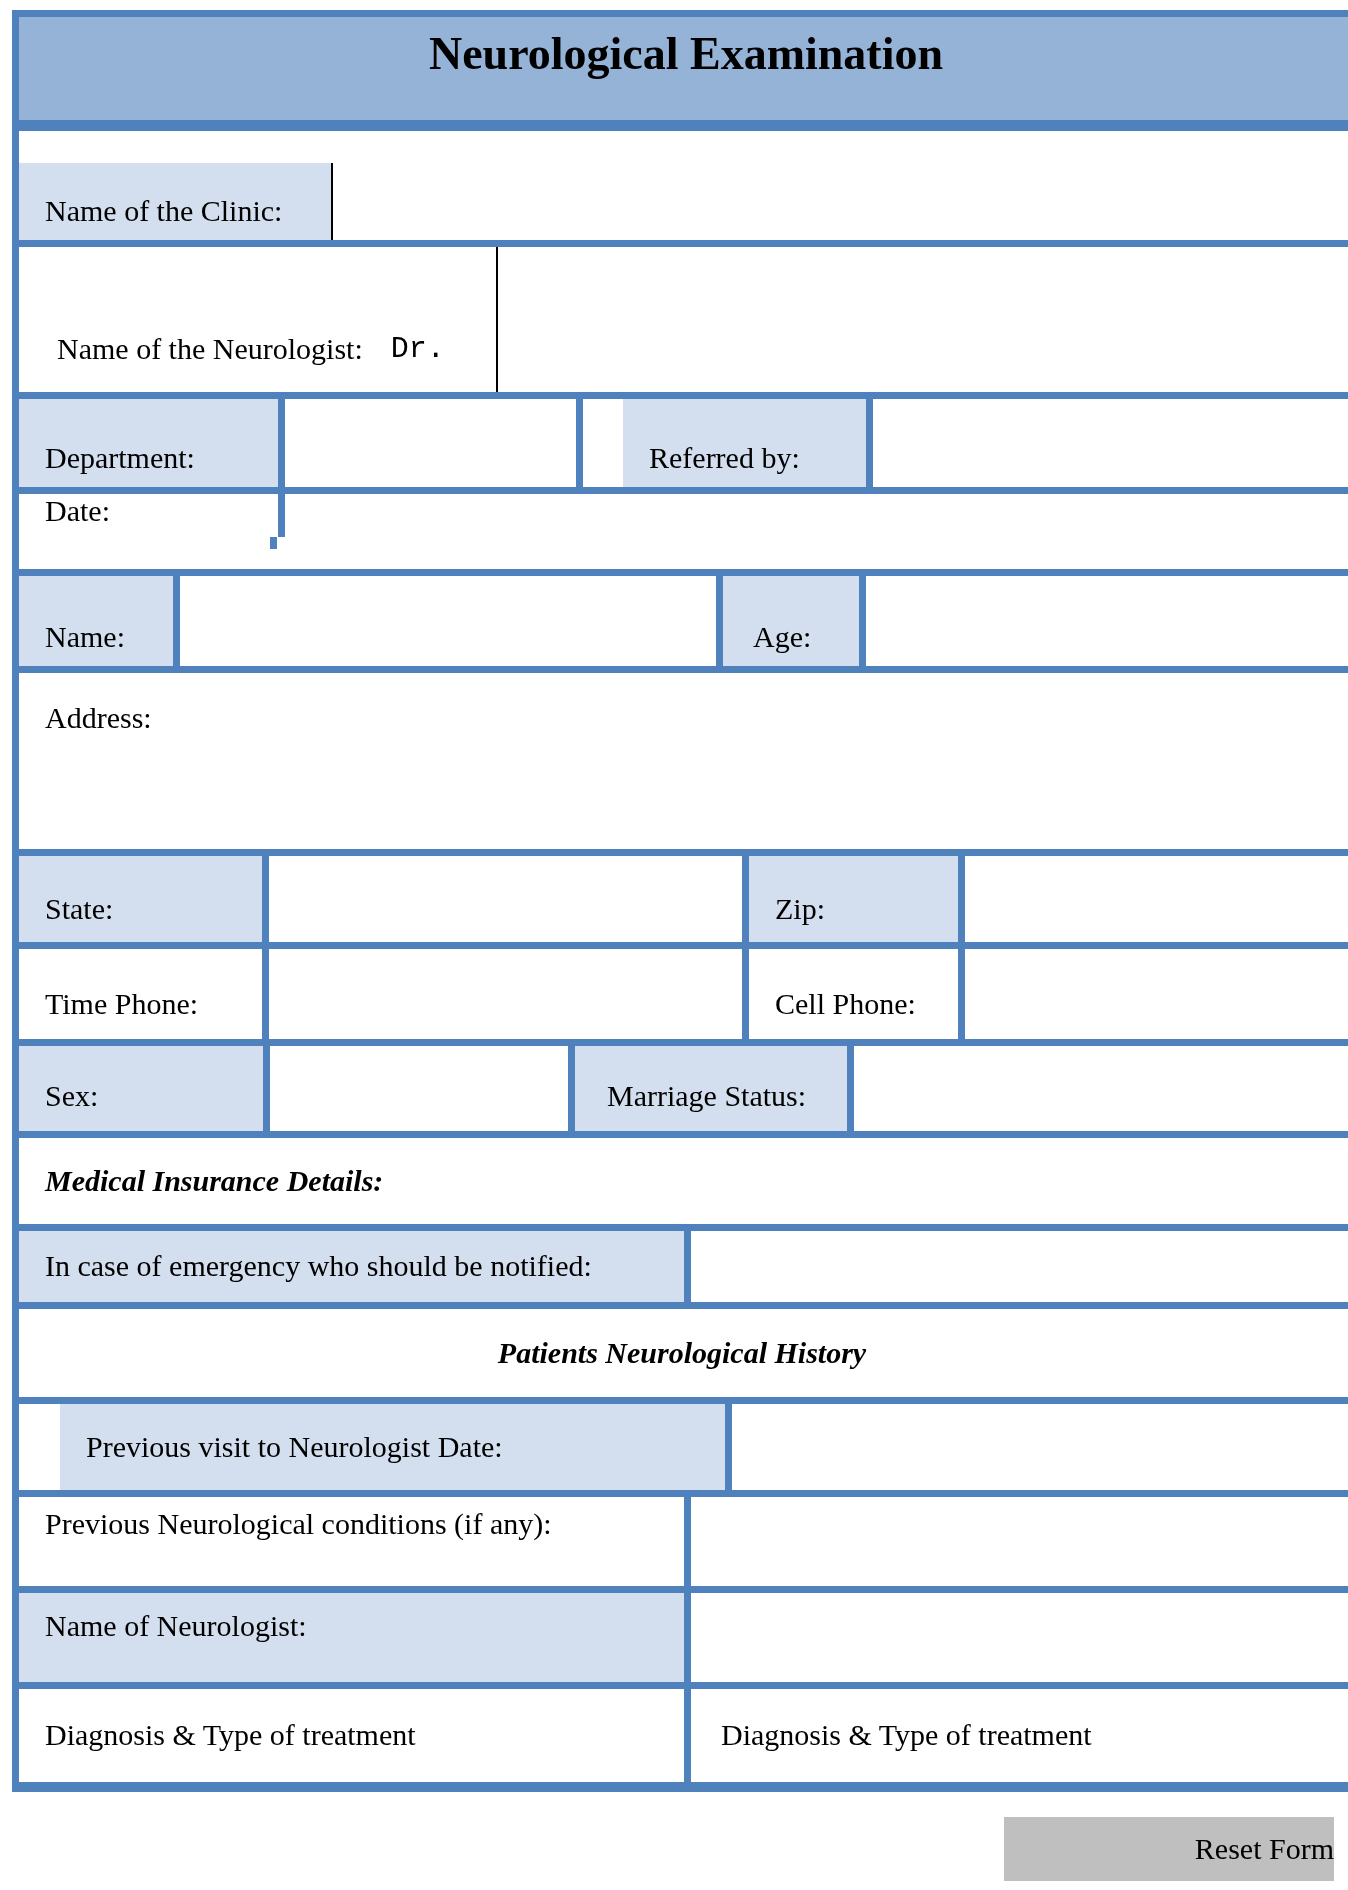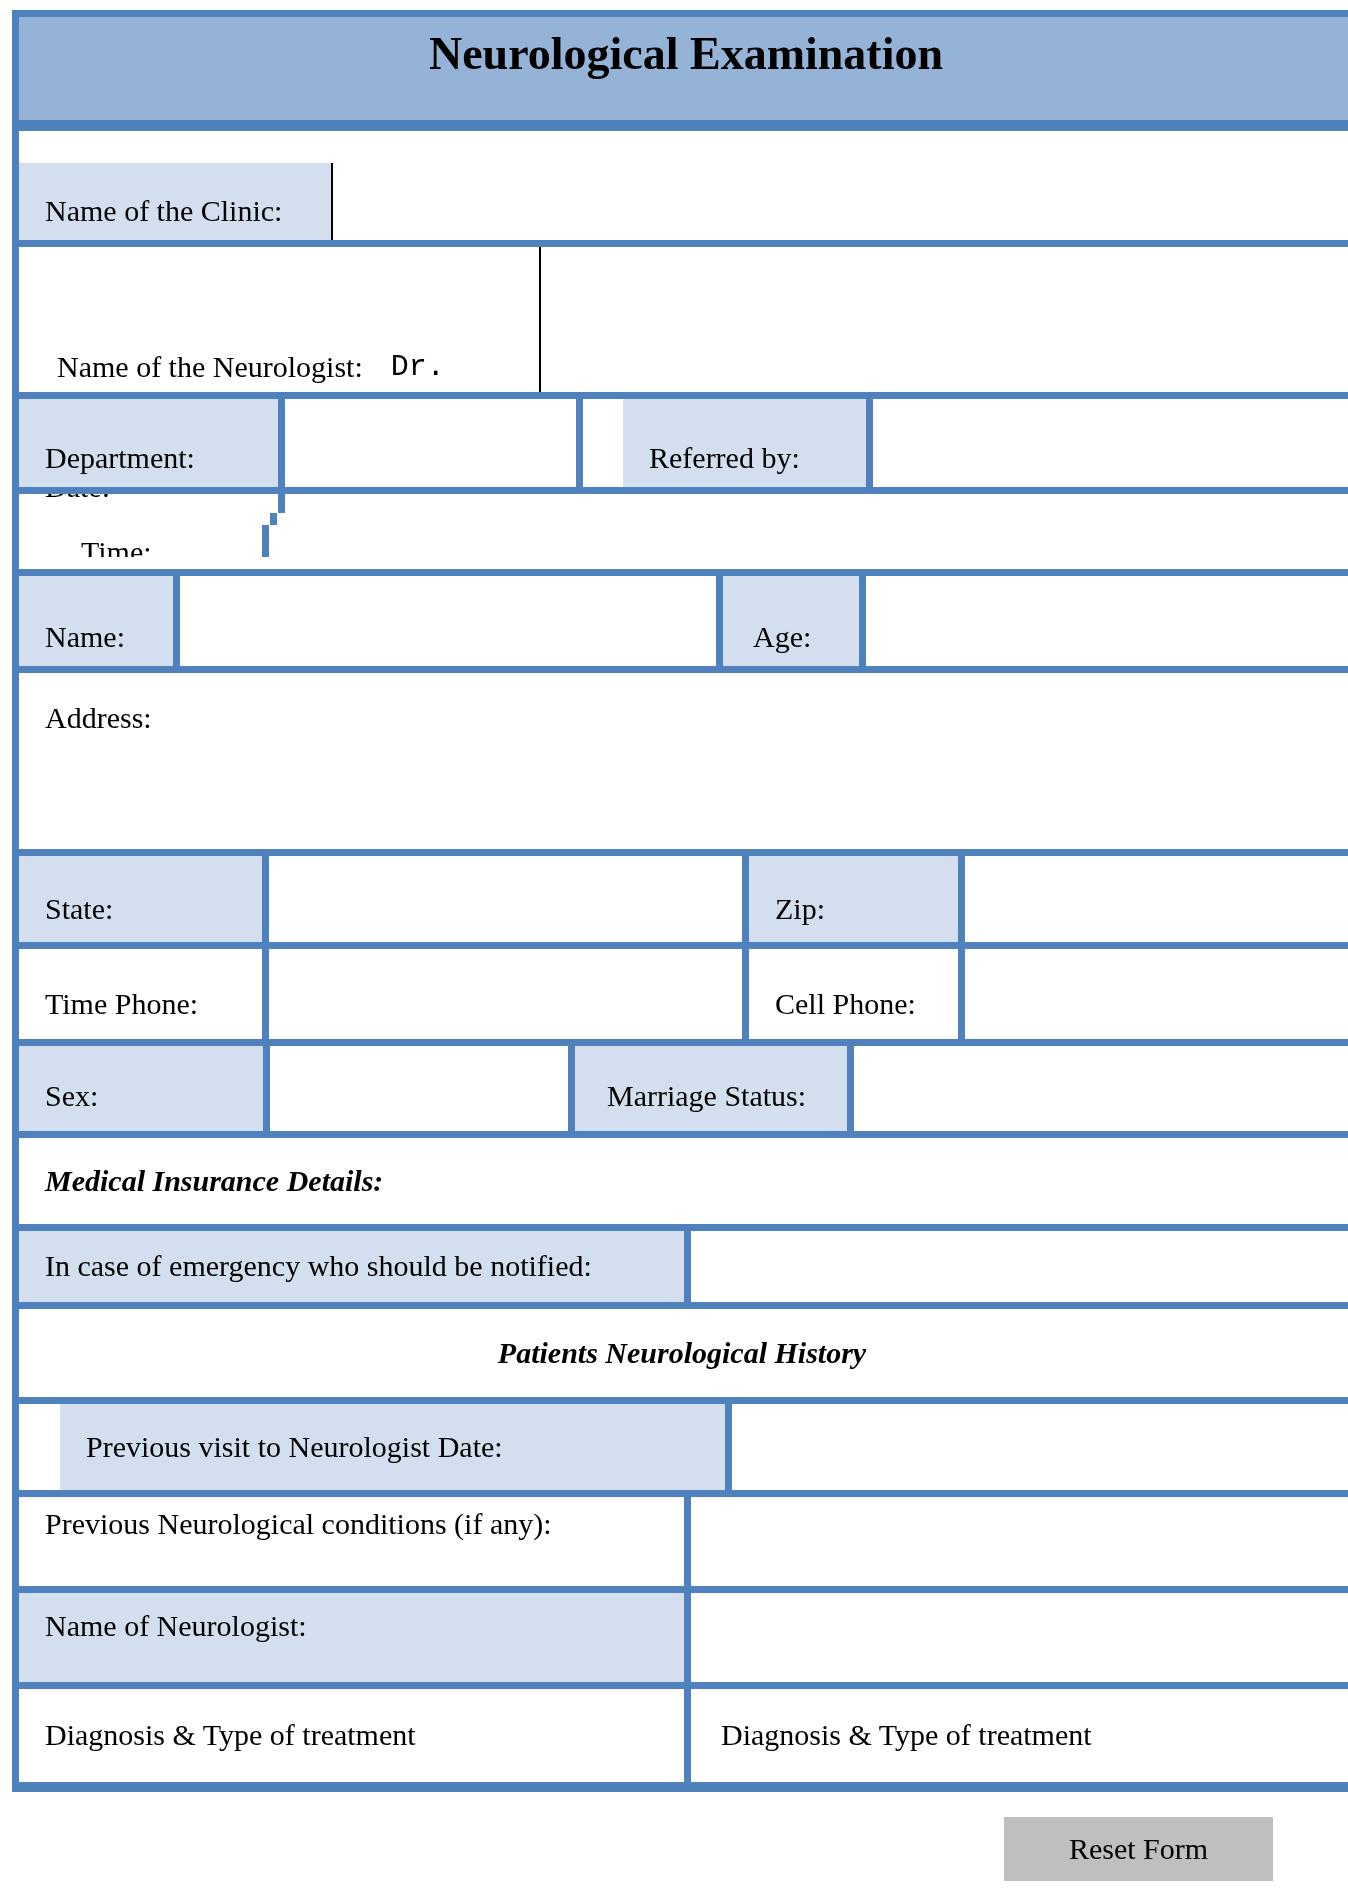--- a/index.html
+++ b/index.html
@@ -40,23 +40,23 @@
     display:flex;justify-content:center;align-items:flex-start;
   }
   .header-row .title{
     font-size:46px;font-weight:bold;padding-top:10px;
   }
   .bold-italic{font-weight:bold;font-style:italic;}
   .center-text{justify-content:center;text-align:center;padding-left:0;}
   .last-row{border-bottom:10px solid var(--table-border,#4f81bd);}
 
   .reset-btn{
-    position:absolute;left:1004px;top:1817px;width:269px;height:64px;
+    position:absolute;left:1004px;top:1817px;width:330px;height:64px;
     background:var(--button-gray,#bfbfbf);
-    display:flex;align-items:center;justify-content:center;
+    display:flex;align-items:center;justify-content:flex-end;
     font-size:30px;font-family:"Liberation Serif","DejaVu Serif",serif;
     cursor:pointer;
   }
   .dr-prefix{margin-left:28px;font-family:Liberation Mono, monospace;}
 </style>
 </head>
 <body>
 
 <div class="form-table">
 
@@ -65,21 +65,21 @@
   </div>
 
   <div class="row" style="height:109px;">
     <div class="cell shaded black-r" style="width:314px;margin-top:32px;">
       <span>Name of the Clinic:</span>
     </div>
     <div class="cell grow"></div>
   </div>
 
   <div class="row" style="height:145px;">
-    <div class="cell black-r" style="width:522px;padding-left:38px;padding-bottom:8px;">
+    <div class="cell black-r" style="width:479px;padding-left:38px;padding-bottom:26px;">
       <span>Name of the Neurologist:</span>
         <span class="dr-prefix">Dr.</span>
     </div>
     <div class="cell grow"></div>
   </div>
 
   <div class="row" style="height:88px;gap:40px;">
     <div class="cell shaded blue-r" style="width:266px;">
       <span>Department:</span>
     </div>
@@ -88,23 +88,20 @@
       <span>Referred by:</span>
     </div>
     <div class="cell grow"></div>
   </div>
 
   <div class="row" style="height:75px;flex-direction:column;">
     <div class="cell blue-r" style="width:266px;padding-bottom:8px;">
       <span>Date:</span>
     </div>
     <div class="cell blue-r" style="width:258px;"></div>
-    <div class="cell blue-r v-top" style="width:250px;padding-left:62px;padding-top:10px;">
-      <span>Time:</span>
-    </div>
     <div class="cell grow"></div>
   </div>
 
   <div class="row" style="height:90px;">
     <div class="cell shaded blue-r" style="width:161px;">
       <span>Name:</span>
     </div>
     <div class="cell blue-r" style="width:543px;"></div>
     <div class="cell shaded blue-r" style="width:143px;padding-left:30px;">
       <span>Age:</span>

